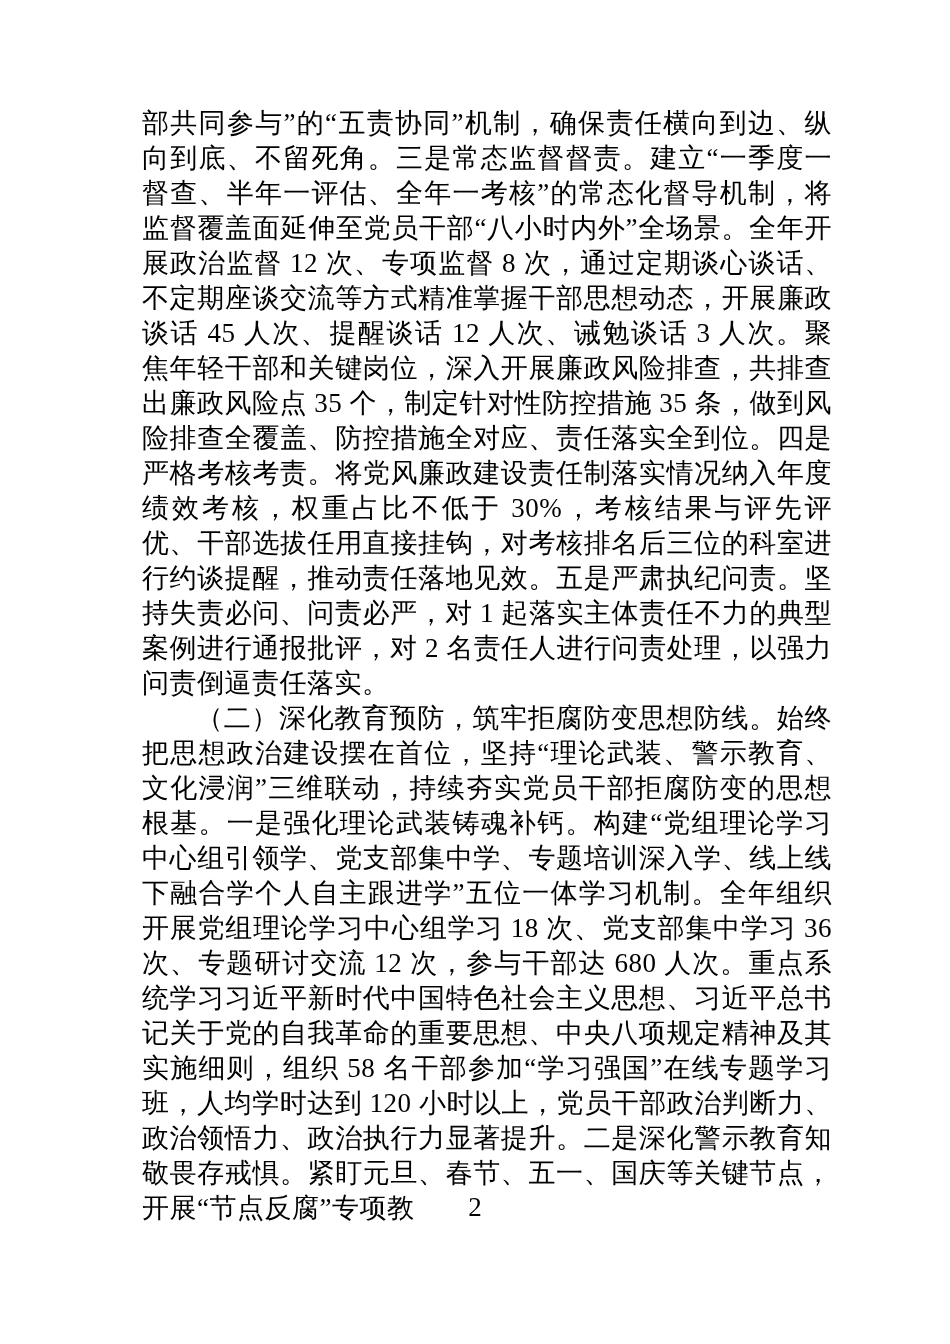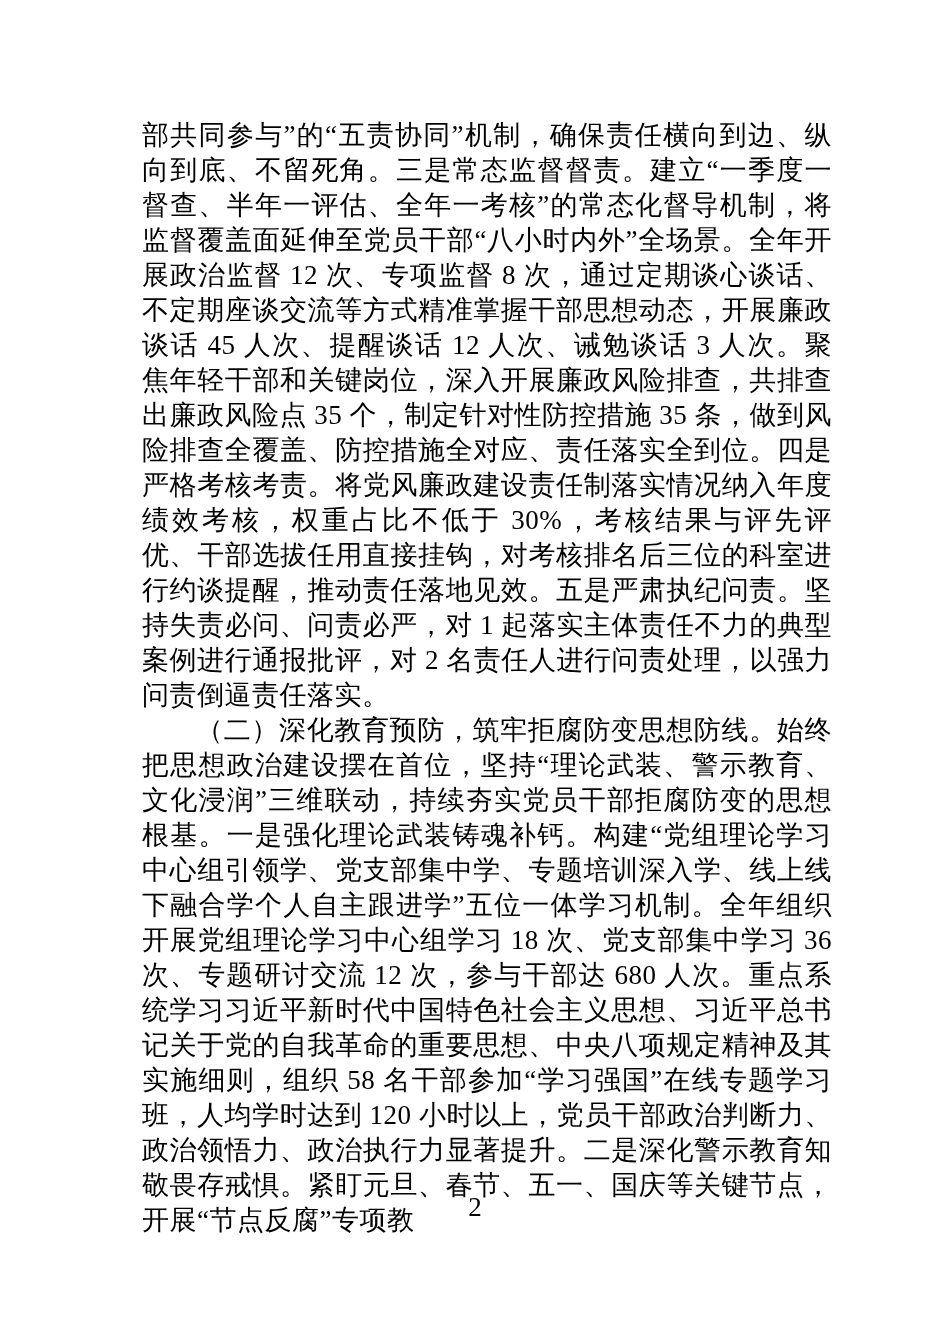--- a/index.html
+++ b/index.html
@@ -13,21 +13,21 @@
     height: 1344px;
     margin: 0 auto;
     background: #ffffff;
     overflow: hidden;
     box-sizing: border-box;
     font-family: "Liberation Serif", "DejaVu Serif", serif;
     color: #000000;
   }
   .text-body {
     position: absolute;
-    top: 118px;
+    top: 106px;
     left: 142px;
     width: 690px;
     font-size: 27px;
     line-height: 35px;
     text-align: justify;
     text-justify: inter-ideograph;
     letter-spacing: 0.5px;
     word-break: break-all;
   }
   .text-body p {

